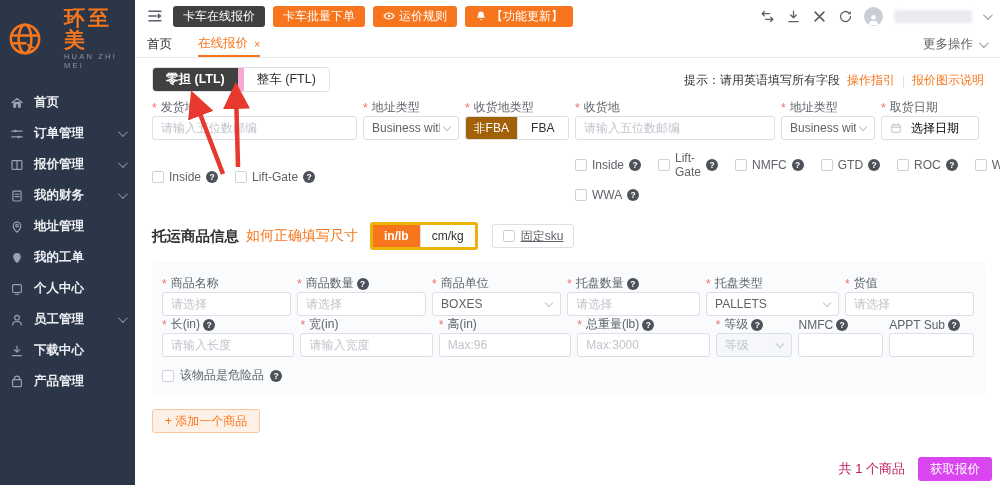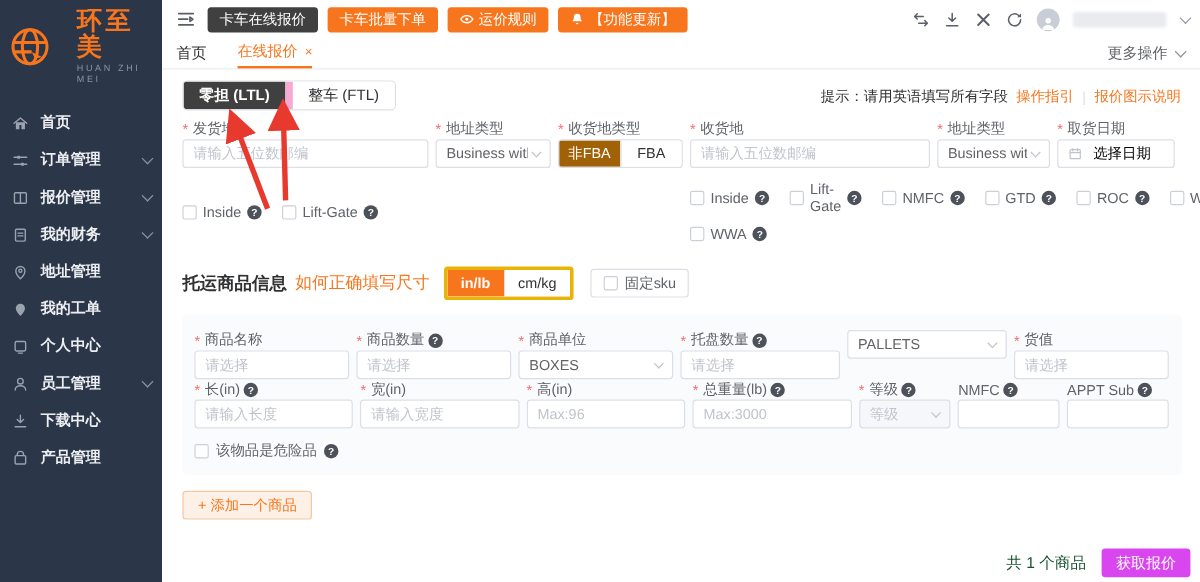--- a/index.html
+++ b/index.html
@@ -82,31 +82,31 @@
   .help { width: 12px; height: 12px; border-radius: 50%; background: #4d525a; color: #fff; display: inline-flex; align-items: center; justify-content: center; flex-shrink: 0; }
   .help::before { content: "?"; font-size: 8.5px; font-weight: bold; }
 
   .cargo-head { display: flex; align-items: center; margin-top: 20px; }
   .cargo-title { font-size: 14.5px; font-weight: bold; color: #303133; }
   .cargo-link { font-size: 14px; color: #f7761d; margin-left: 7px; cursor: pointer; }
   .unit-toggle { display: inline-flex; border: 3px solid #eab308; border-radius: 3px; overflow: hidden; margin-left: 12px; }
   .unit { height: 22px; padding: 0 11px; font-size: 12px; display: inline-flex; align-items: center; background: #fff; color: #303133; cursor: pointer; }
   .unit.active { background: #f7761d; color: #fff; font-weight: bold; }
   .unit + .unit { border-left: 1px solid #dcdfe6; }
-  .fixed-sku { display: inline-flex; align-items: center; gap: 6px; border: 1px solid #dcdfe6; border-radius: 3px; height: 24px; padding: 0 10px; margin-left: 14px; font-size: 12px; color: #5f6368; cursor: pointer; }
+  .fixed-sku { display: inline-flex; align-items: center; gap: 6px; border: 1px solid #dcdfe6; border-radius: 3px; height: 24px; padding: 0 10px; margin-left: 14px; font-size: 12px; color: #5f6368; cursor: pointer; text-decoration: underline; }
 
   .card { background: #fafbfd; border-radius: 4px; margin-top: 12px; padding: 13px 11px 12px 10px; }
   .grid1 { display: grid; grid-template-columns: repeat(3, 1fr) 1.03fr 1.03fr 1fr; gap: 6px; }
   .grid2 { display: grid; grid-template-columns: 1fr 1fr 1fr 1fr 0.58fr 0.64fr 0.64fr; gap: 6px; }
   .hazard { display: flex; align-items: center; gap: 6px; margin-top: 10px; font-size: 12px; color: #5f6368; cursor: pointer; }
 
   .add-btn { margin-top: 13px; height: 24px; padding: 0 12px; background: #fdf1e7; border: 1px solid #f8c7a0; color: #f7761d; font-size: 12px; border-radius: 3px; display: inline-flex; align-items: center; cursor: pointer; }
 
   .footer { position: absolute; right: 8px; bottom: 4px; display: flex; align-items: center; gap: 13px; }
-  .count { font-size: 13px; color: #14532d; margin-left: 31px; }
+  .count { font-size: 13px; color: #be185d; margin-left: 31px; }
   .submit-btn { background: #d946ef; color: #fff; font-size: 12.5px; height: 24px; padding: 0 12px; border-radius: 3px; border: none; cursor: pointer; }
 
   .arrows-overlay { position: absolute; inset: 0; pointer-events: none; }
 </style>
 </head>
 <body>
 
 <div class="app">
 
   <aside class="sidebar">
@@ -453,20 +453,21 @@
             </div>
           </div>
           <div class="field req">
             <span class="f-label">
                 <span>托盘数量</span>
                 <span class="help"></span>
               </span>
             <input class="control" placeholder="请选择" style="">
           </div>
           <div class="field req">
+            <span class="f-label">托盘类型</span>
             <div class="control select">
               <span class="sel-text">PALLETS</span>
               <span class="sel-arrow"></span>
             </div>
           </div>
           <div class="field req">
             <span class="f-label">货值</span>
             <input class="control" placeholder="请选择" style="">
           </div>
         </div>

